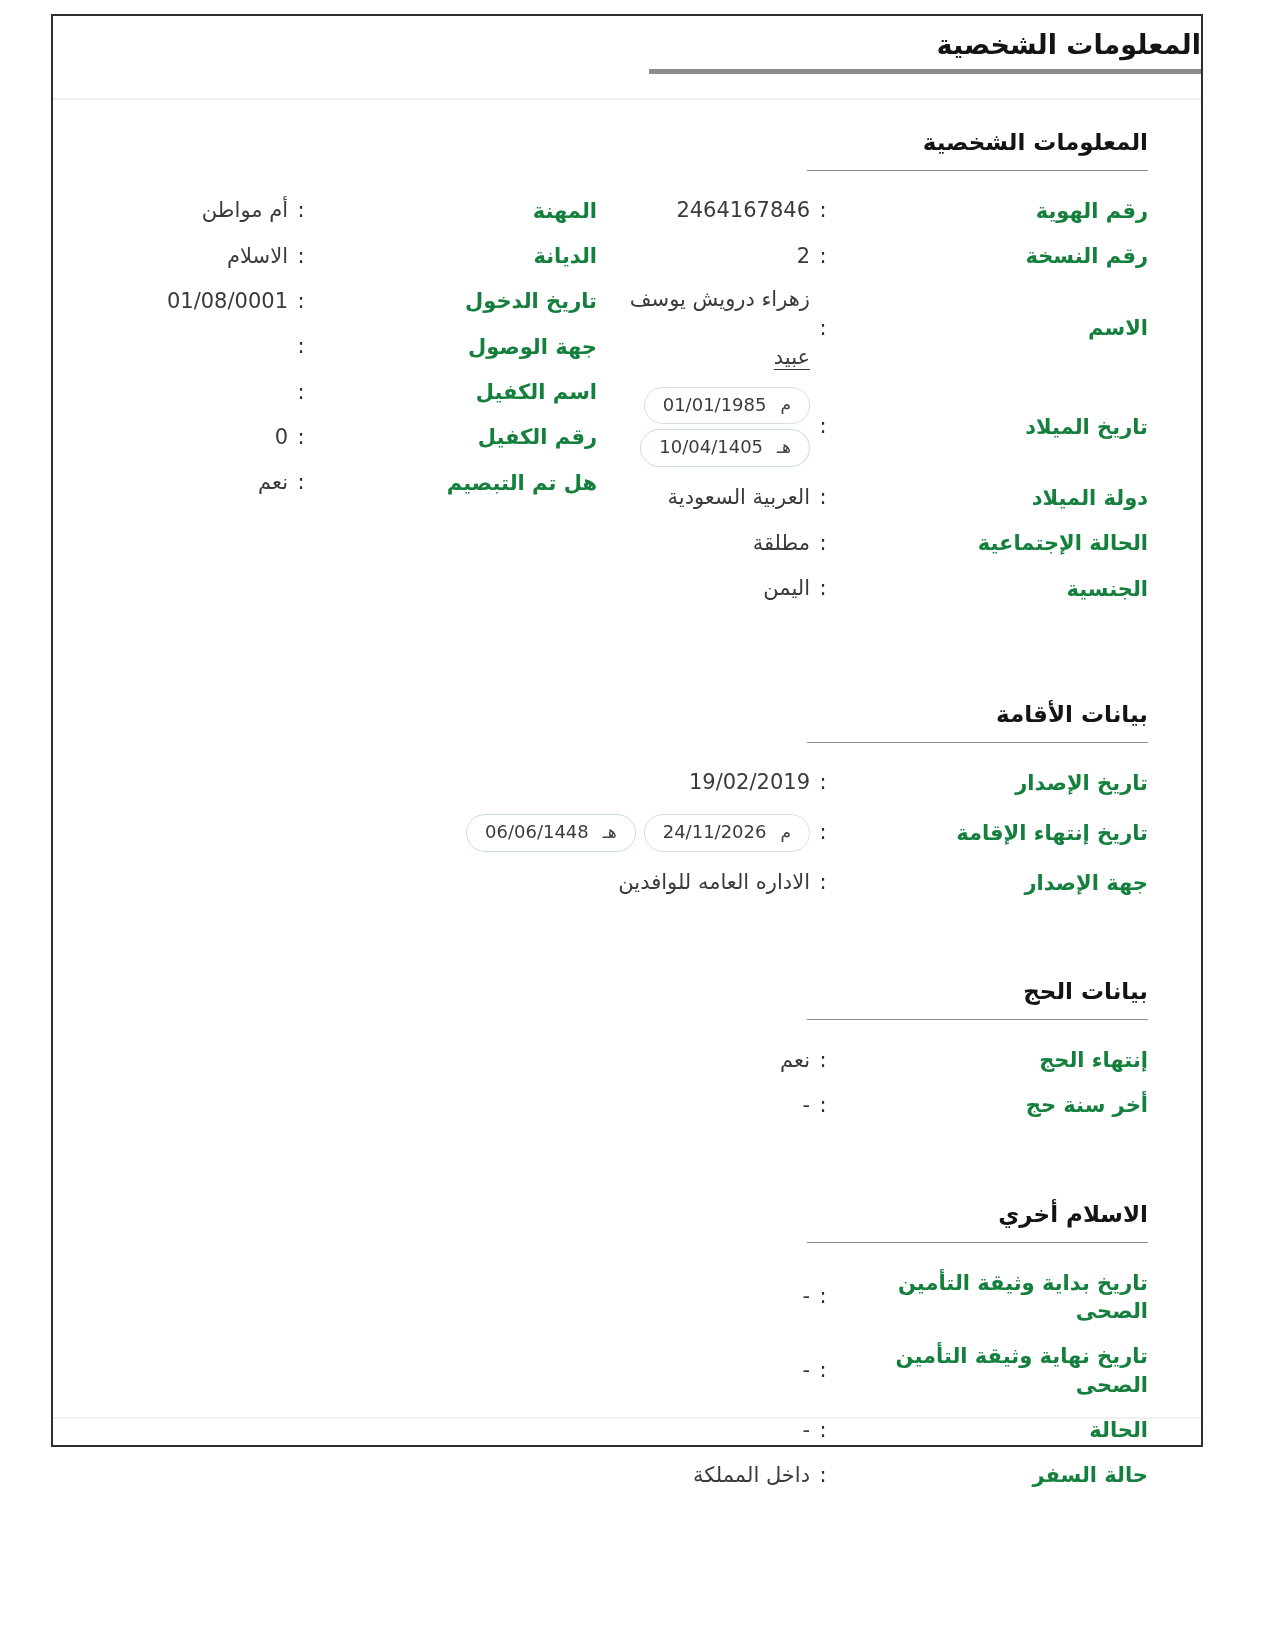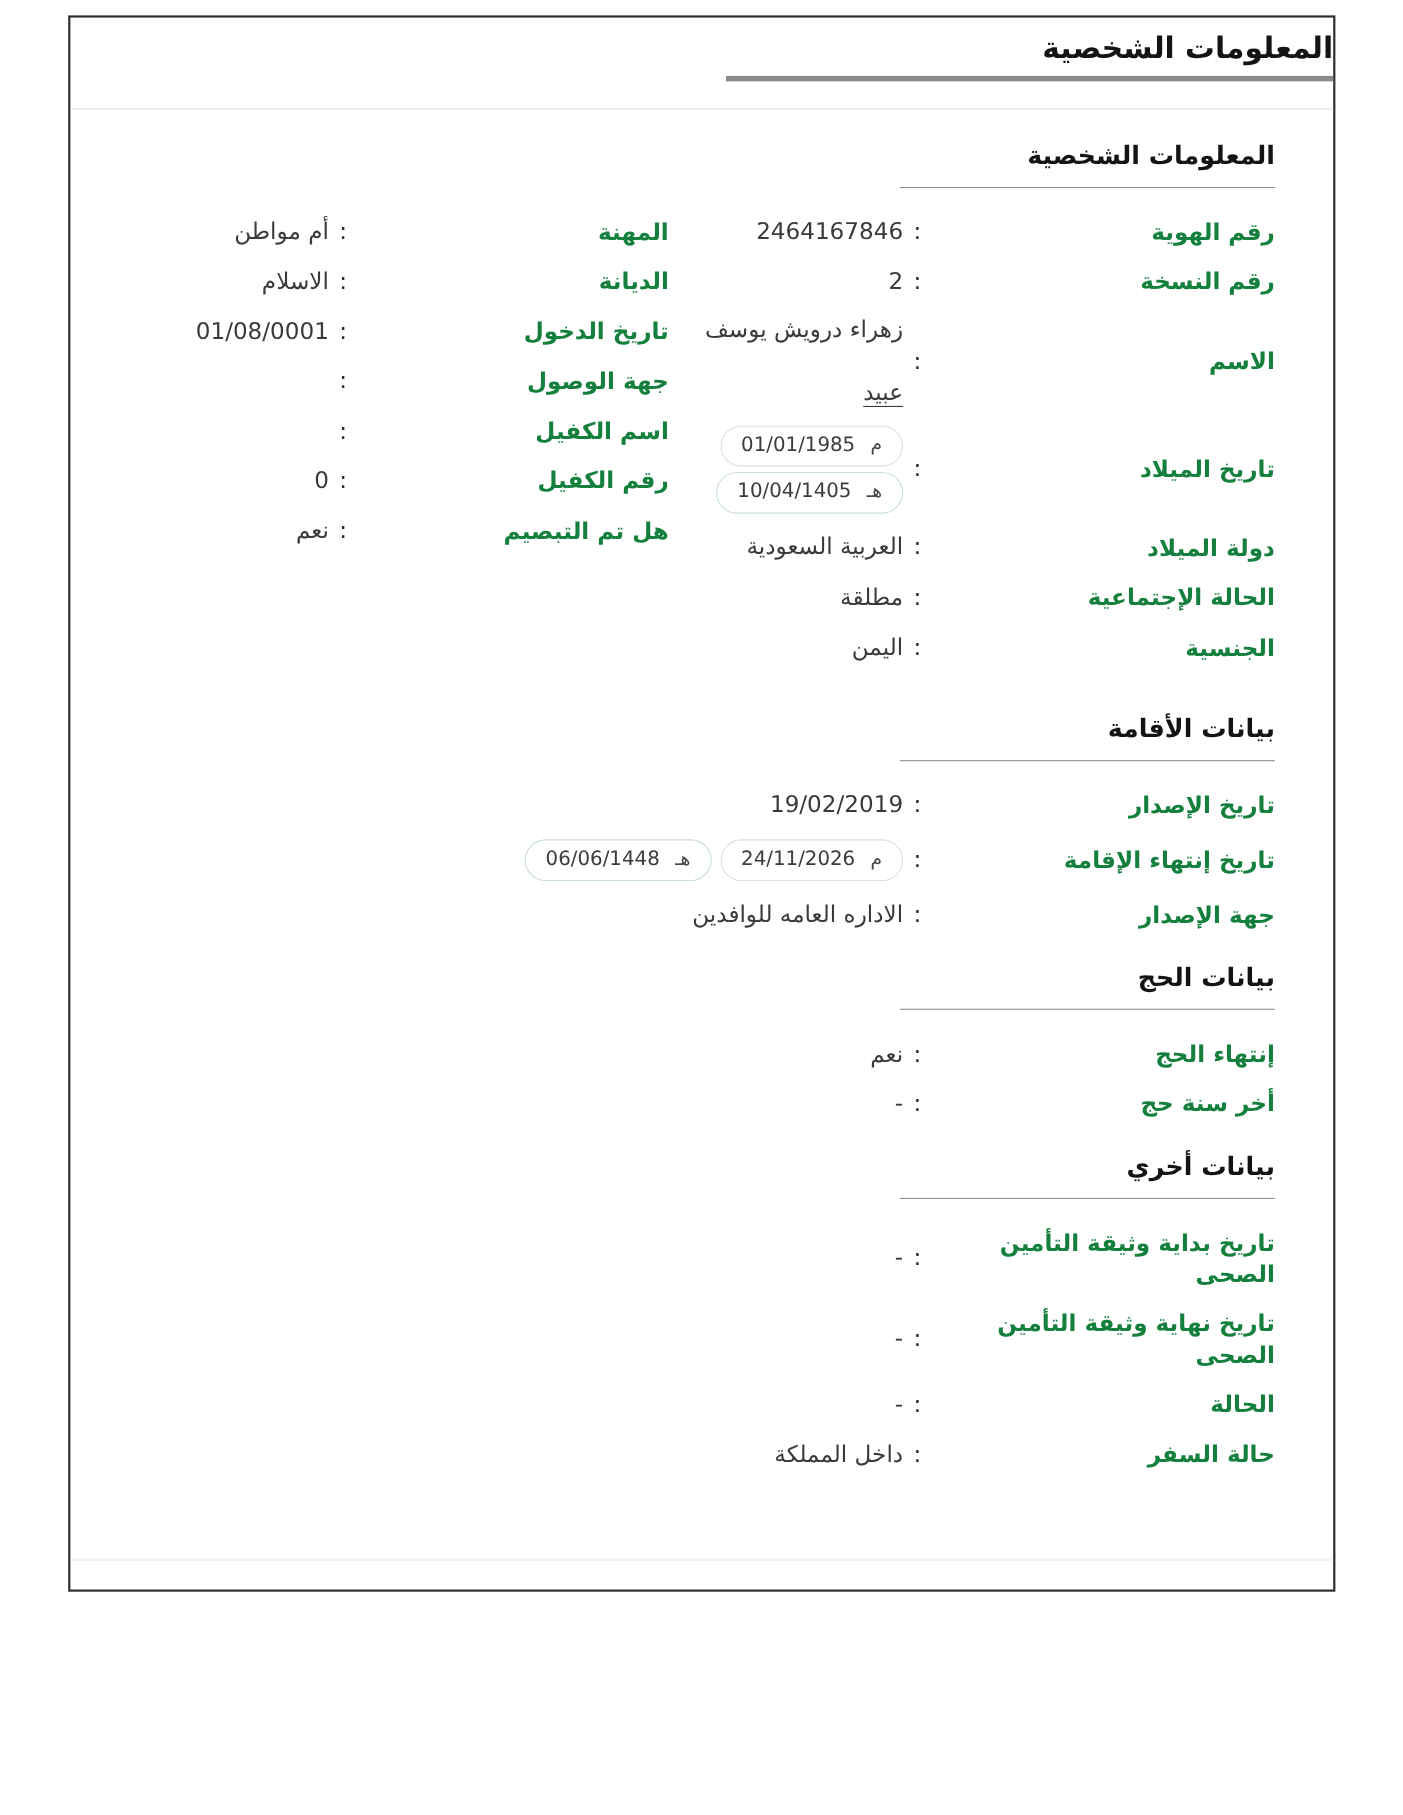--- a/index.html
+++ b/index.html
@@ -5,21 +5,21 @@
   * { box-sizing: border-box; }
   html, body {
     margin: 0; padding: 0;
     width: 1275px; height: 1650px;
     background: #ffffff;
     font-family: "DejaVu Sans", "Liberation Sans", sans-serif;
     direction: rtl;
   }
   .card {
     position: absolute;
-    top: 14px; left: 62px;
+    top: 14px; left: 51px;
     width: 1152px; height: 1433px;
     border: 2px solid #2e2e2e;
     background: #fff;
   }
   
   .card-header {
     padding-top: 12px;
     border-bottom: 2px solid #f0f0f0;
   }
   .page-title {
@@ -33,21 +33,21 @@
   }
   .title-rule {
     height: 5px;
     width: 552px;
     background: #8c8c8c;
     margin-top: 7px;
     margin-bottom: 24px;
   }
   
   .card-body { padding: 0 53px; }
-  section { margin-top: 29px; }
+  section { margin-top: 80px; }
   section.first { margin-top: 28px; }
   .section-title {
     margin: 0 0 26px 0;
     width: 341px;
     font-size: 23px;
     font-weight: 700;
     color: #141414;
     padding-bottom: 12px;
     border-bottom: 1px solid #8f8f8f;
     line-height: 1.3;
@@ -282,21 +282,21 @@
       </div>
 
       <div class="row">
         <div class="lbl">أخر سنة حج</div>
         <div class="sep">:</div>
         <div class="val">-</div>
       </div>
     </section>
 
     <section>
-      <h2 class="section-title">بيانات أخري</h2>
+      <h2 class="section-title">الاسلام أخري</h2>
 
       <div class="row">
         <div class="lbl">تاريخ بداية وثيقة التأمين الصحى</div>
         <div class="sep">:</div>
         <div class="val">-</div>
       </div>
 
       <div class="row">
         <div class="lbl">تاريخ نهاية وثيقة التأمين الصحى</div>
         <div class="sep">:</div>

